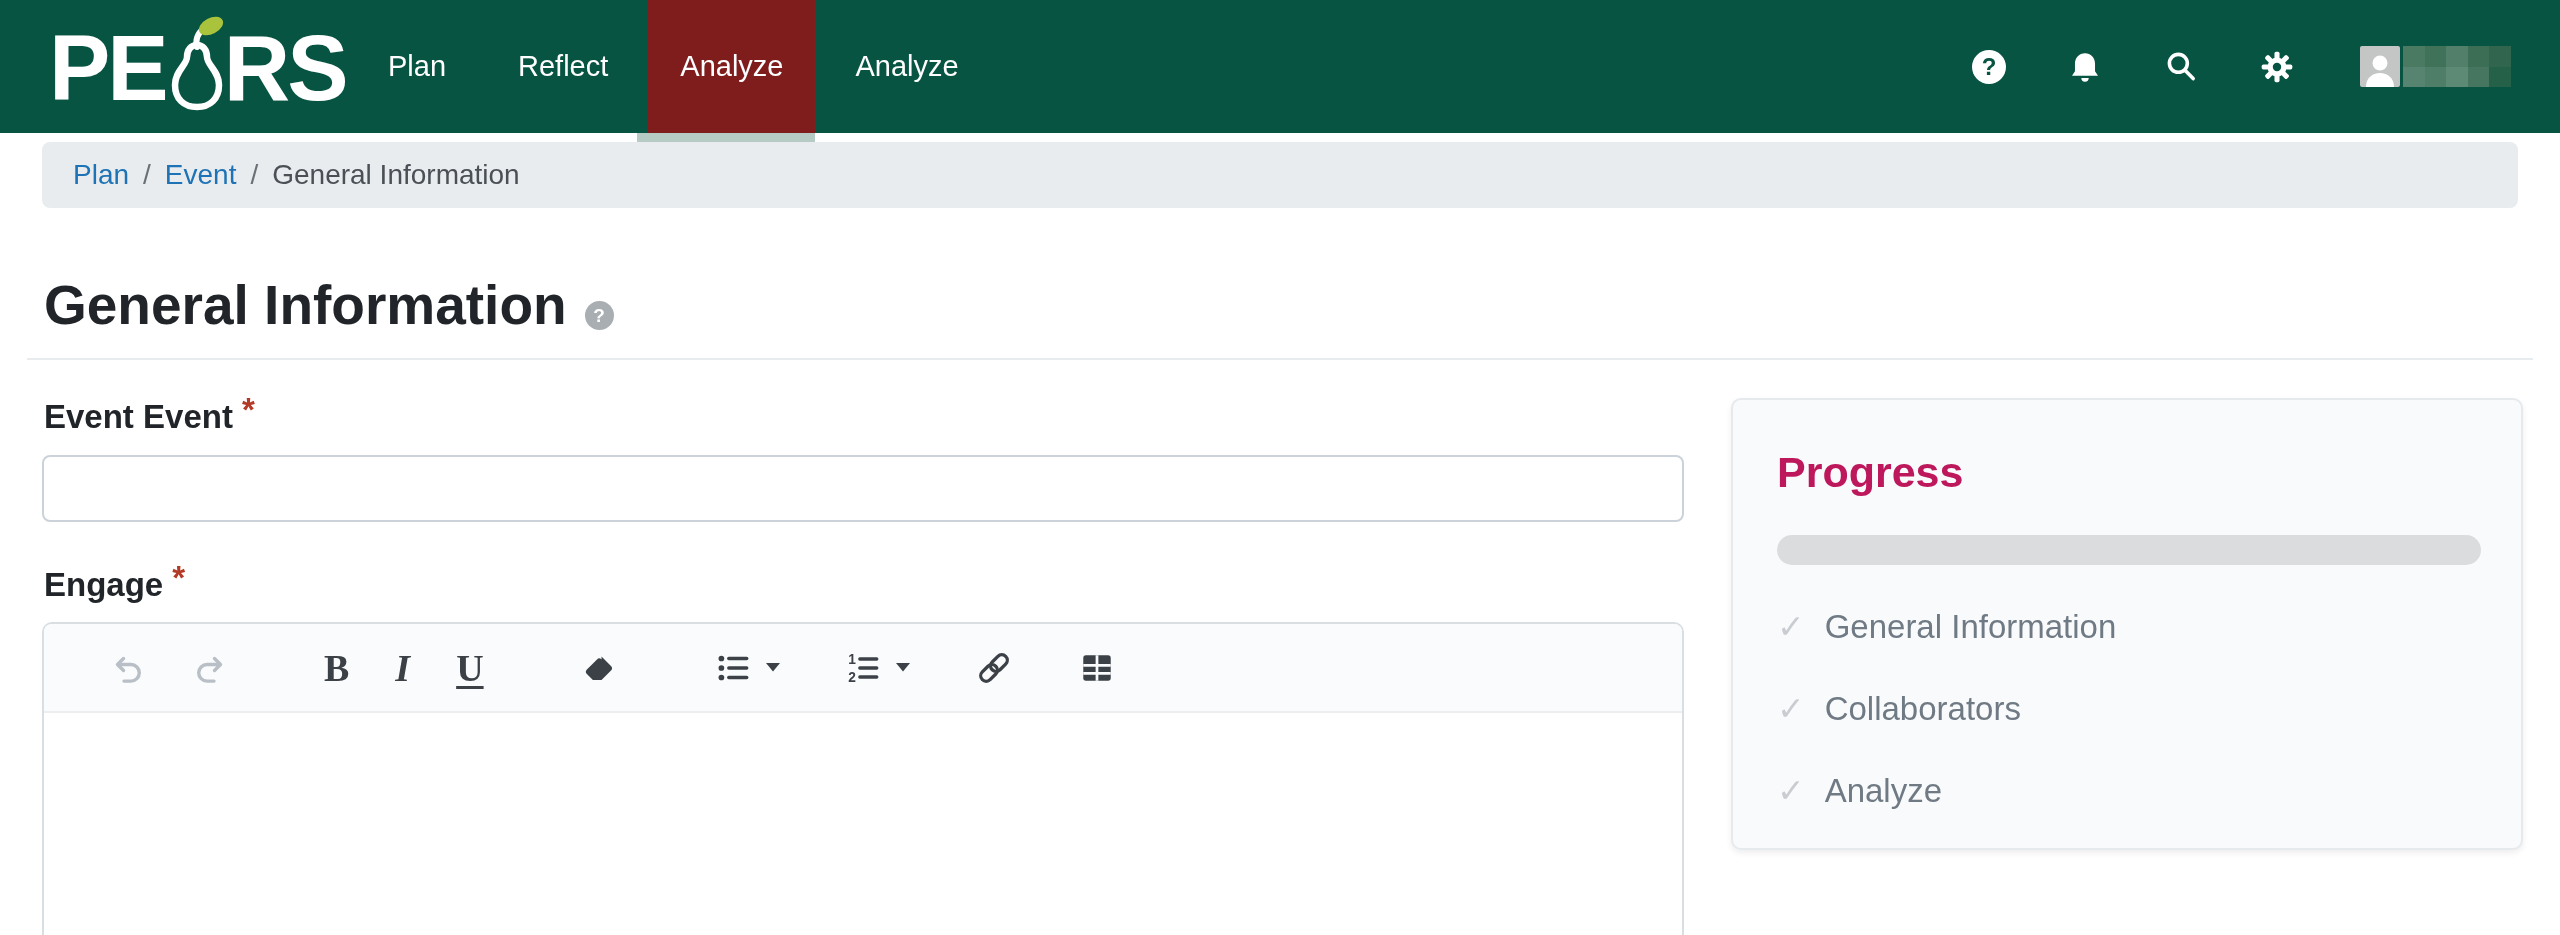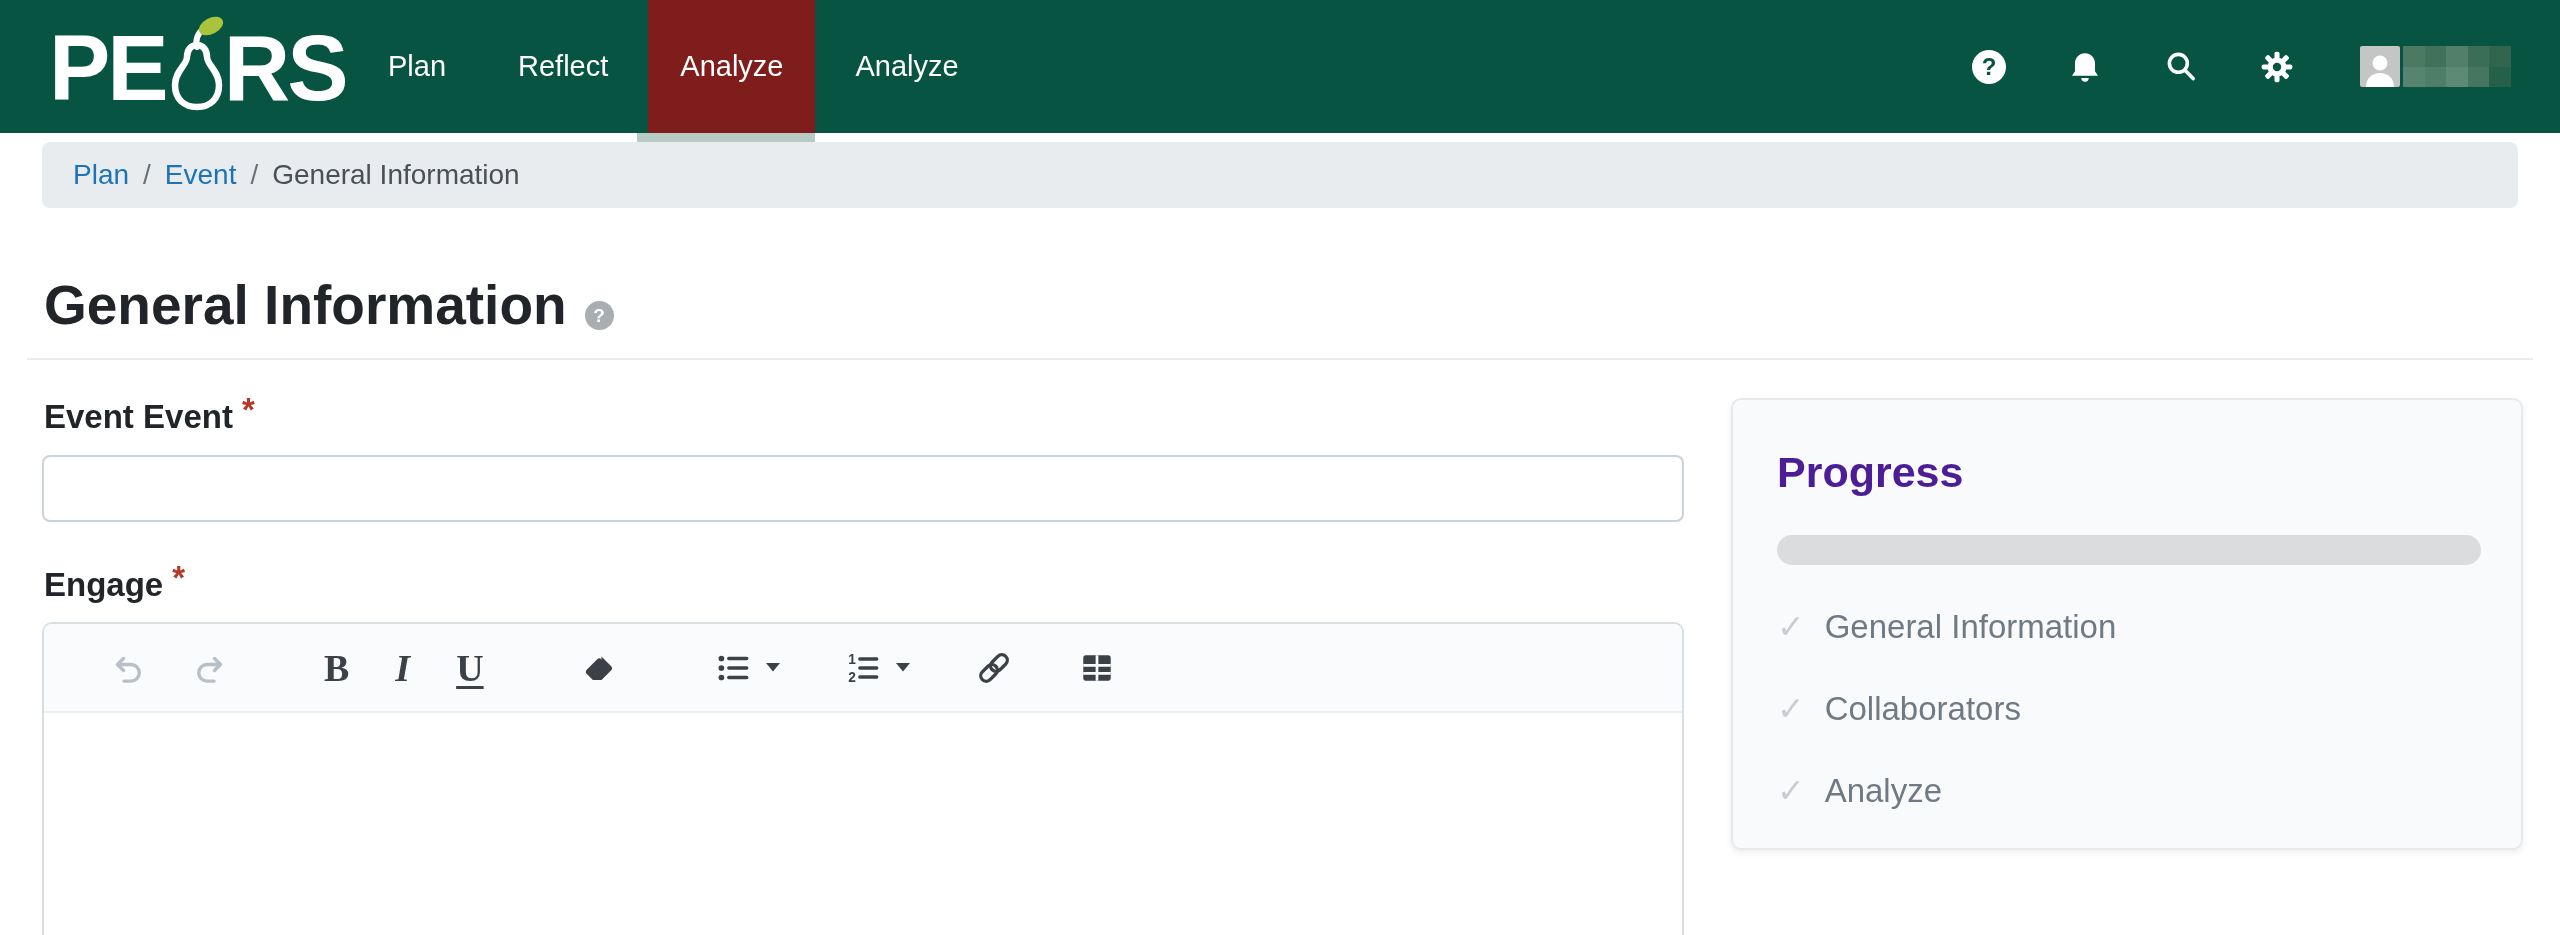--- a/index.html
+++ b/index.html
@@ -111,21 +111,21 @@
   .tb-letter.underline { text-decoration: underline; text-underline-offset: 5px; }
   .caret-down { margin-left: 14px; }
   .editor-content { height: 224px; background: #fff; cursor: text; }
   
   .progress-card {
     position: absolute; left: 1731px; top: 398px; width: 792px; height: 452px;
     background: #f9fafb; border: 2px solid #e7eaed; border-radius: 10px;
     box-shadow: 0 3px 6px rgba(0,0,0,0.07);
     padding: 48px 44px 0 44px;
   }
-  .progress-title { font-size: 43px; font-weight: bold; color: #4c1d95; }
+  .progress-title { font-size: 43px; font-weight: bold; color: #be185d; }
   .progress-track {
     margin-top: 38px; width: 704px; height: 30px; border-radius: 15px;
     background: #dbdcde; overflow: hidden;
   }
   .progress-fill { height: 100%; background: #1e7e34; width: 0%; }
   .progress-list { margin-top: 42px; list-style: none; }
   .progress-item { display: flex; align-items: center; gap: 20px; margin-bottom: 43px; }
   .check-glyph { font-family: "DejaVu Sans", sans-serif; font-size: 33px; color: #c9cdd1; }
   .progress-item-label { font-size: 33px; color: #6f7a84; }
 </style>

